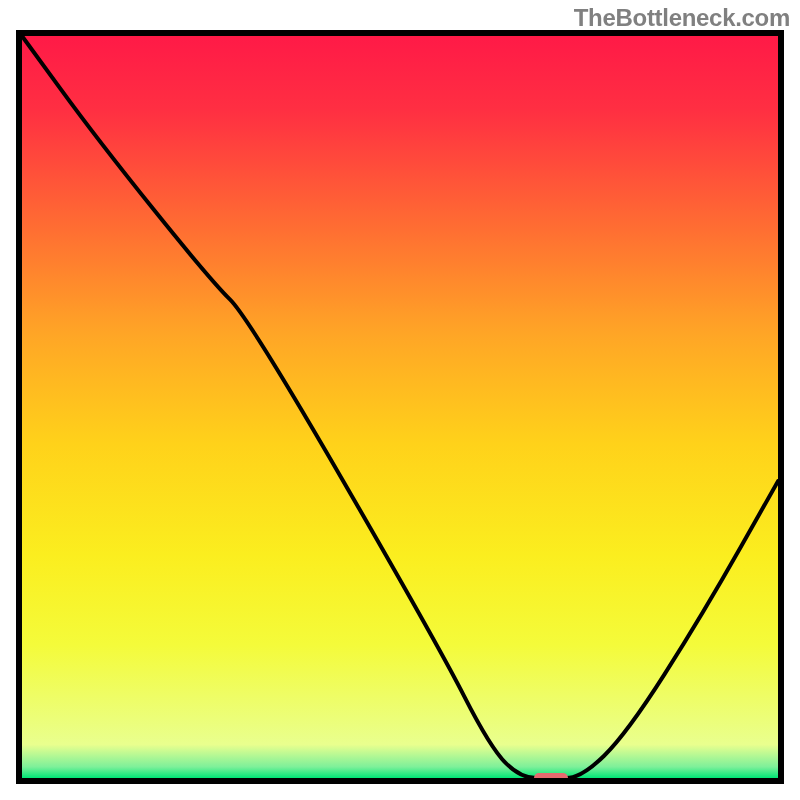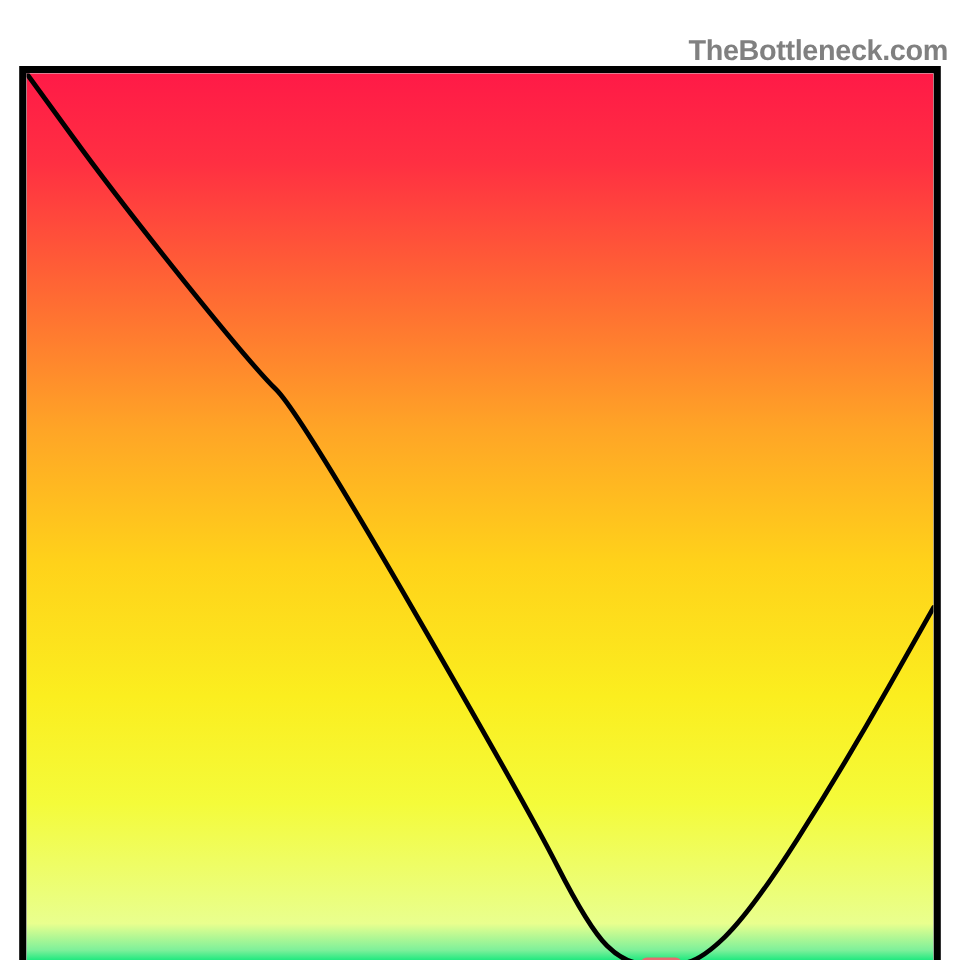--- a/index.html
+++ b/index.html
@@ -7,21 +7,20 @@
     padding: 0;
     width: 800px;
     height: 800px;
     background: #fff;
     font-family: Arial, Helvetica, sans-serif;
   }
   .wrap {
     position: relative;
     width: 800px;
     height: 568px;
-    margin-top: 25px;
   }
   .watermark {
     position: absolute;
     top: 4px;
     right: 10px;
     font-size: 24px;
     font-weight: bold;
     color: #808080;
     z-index: 5;
     letter-spacing: -0.3px;

